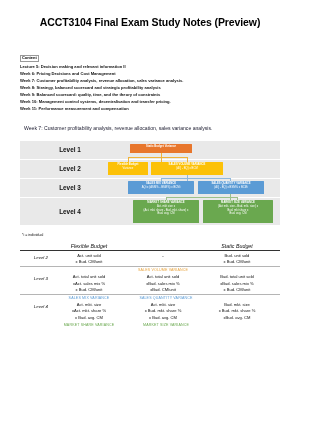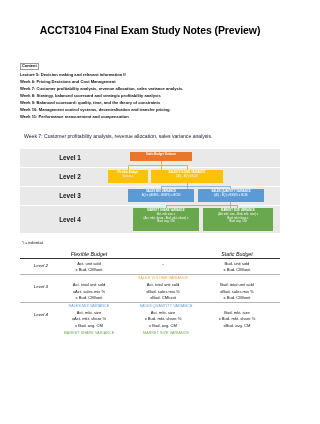--- a/index.html
+++ b/index.html
@@ -25,21 +25,21 @@
     padding: 0 20px;
   }
 
   
   .doc-title {
     text-align: center;
     font-size: 10.5px;
     font-weight: bold;
     letter-spacing: -0.1px;
     margin: 0;
-    padding-top: 24px;
+    padding-top: 16px;
     color: #000;
   }
 
   
   .content-block {
     margin-top: 17px;
   }
   .content-heading {
     font-size: 3.9px;
     font-weight: bold;

